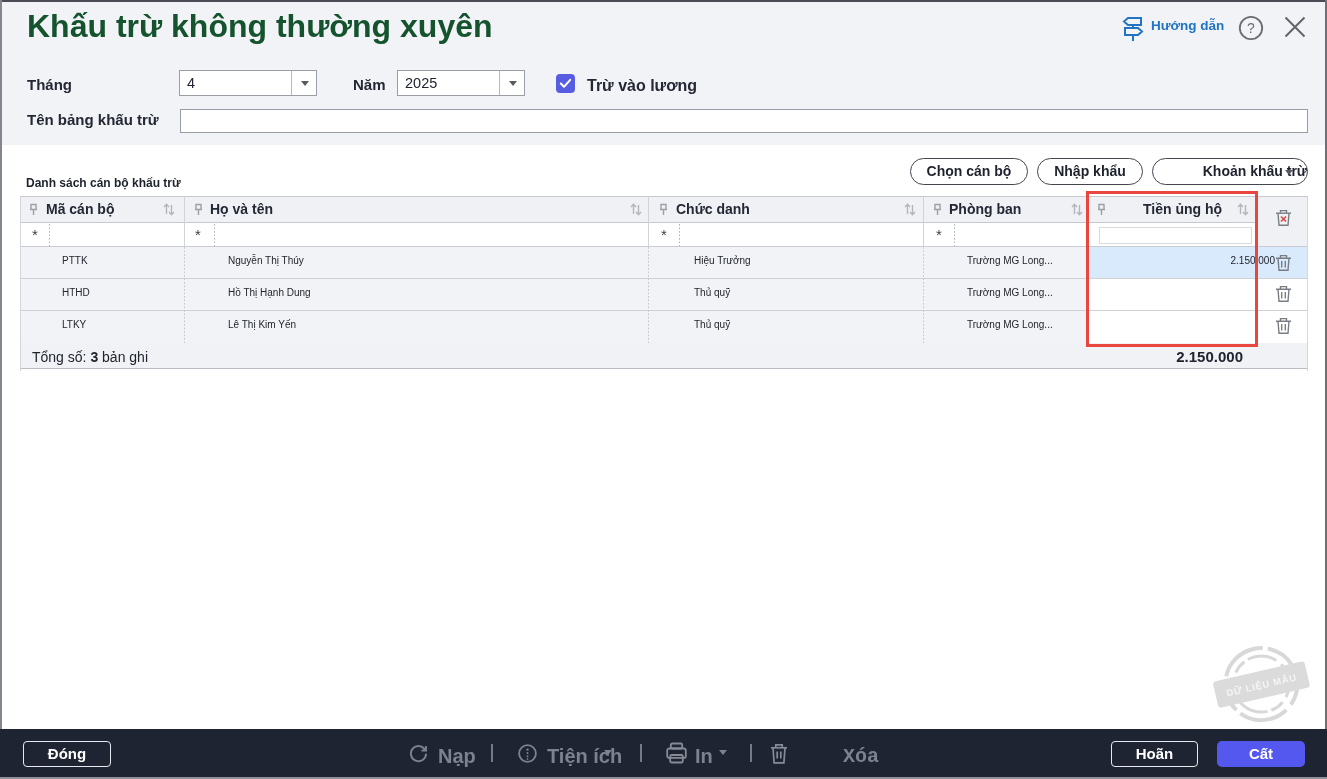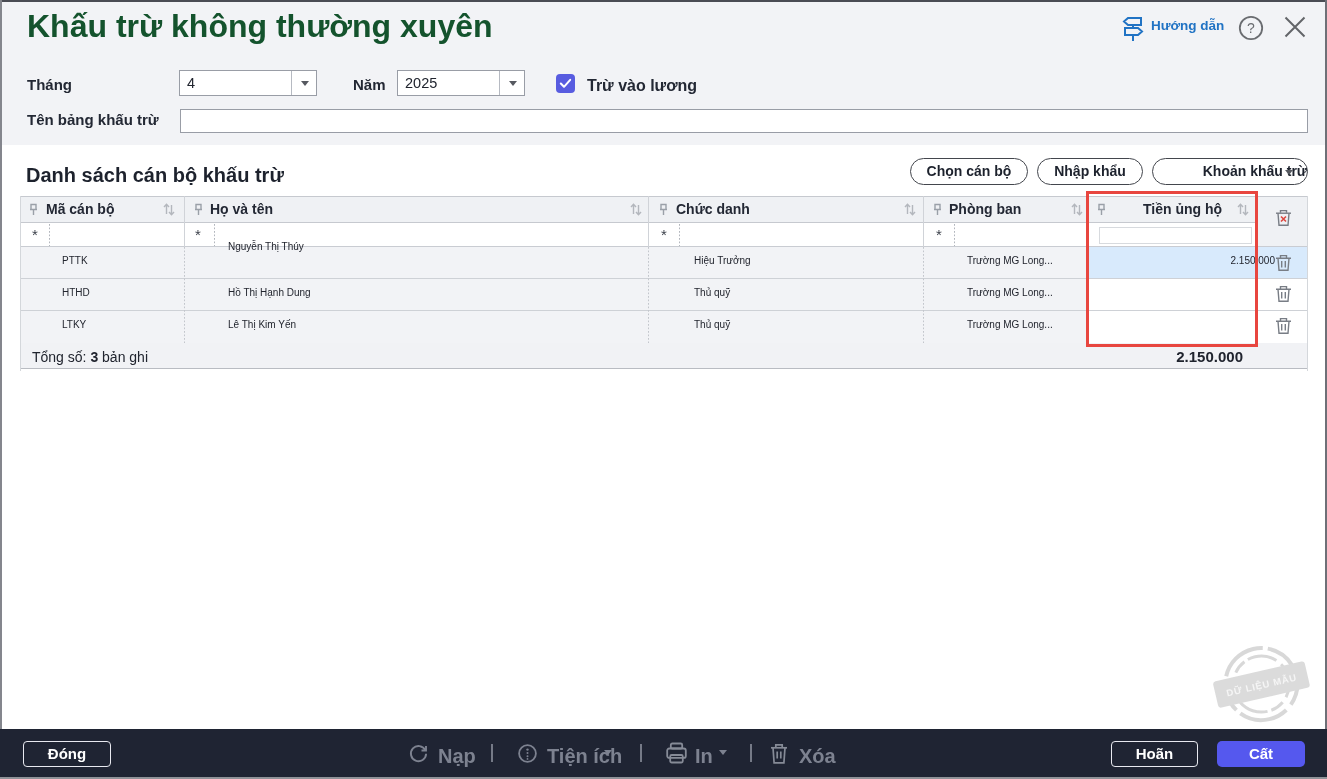--- a/index.html
+++ b/index.html
@@ -20,21 +20,21 @@
 
 .lbl { font-size:15px; font-weight:bold; color:#232834; }
 .combo { background:#fff; border:1px solid #999da6; height:26px; }
 .combo .txt { position:absolute; left:7px; top:4px; font-size:14.5px; color:#20242e; }
 .combo .sep { position:absolute; right:24px; top:0; width:1px; height:100%; background:#b6bac2; }
 .caret { width:0; height:0; border-left:4.5px solid transparent; border-right:4.5px solid transparent; border-top:5.5px solid #565960; }
 #inp2 { left:180px; top:109px; width:1128px; height:24px; background:#fff; border:1px solid #999da6; }
 
 #cb { left:556px; top:74px; width:19px; height:19px; background:#585ce0; border-radius:4px; }
 
-#sectitle { left:26px; top:164px; font-size:20px; font-weight:bold; color:#1d222d; }
+#sectitle { left:26px; top:176px; font-size:12px; font-weight:bold; color:#1d222d; }
 .pill { position:absolute; top:158px; height:27px; background:#fff; border:1px solid #43464d; border-radius:14px; font-size:14px; font-weight:bold; color:#1d222d; text-align:center; }
 
 .tb-gray { color:#7d8290; font-size:20px; font-weight:bold; }
 .tbsep { top:744px; width:1.5px; height:18px; background:#757a87; }
 .colsep { top:51px; width:1px; height:96px; background-image:linear-gradient(#c3c6cc 45%, rgba(255,255,255,0) 0%); background-size:1px 3.5px; }
 .colsepH { top:0; width:1px; height:51px; background:#d0d3d8; }
 .pin { width:11px; height:13px; }
 .hcell { font-size:14px; font-weight:bold; color:#232834; }
 .sort { width:12px; height:13px; }
 .star { font-size:15px; color:#3a3f49; }
@@ -179,21 +179,21 @@
   <div class="abs fsep" style="left:29px;"></div>
   <div class="abs star" style="left:175px; top:30px;">*</div>
   <div class="abs fsep" style="left:194px;"></div>
   <div class="abs star" style="left:641px; top:30px;">*</div>
   <div class="abs fsep" style="left:659px;"></div>
   <div class="abs star" style="left:916px; top:30px;">*</div>
   <div class="abs fsep" style="left:934px;"></div>
   <div class="abs finp" style="left:1079px; width:153px;"></div>
 
   <div class="abs dcell" style="left:10px; top:59px;">PTTK</div>
-  <div class="abs dcell" style="left:176px; top:45px;">Nguyễn Thị Thúy</div>
+  <div class="abs dcell" style="left:176px; top:59px;">Nguyễn Thị Thúy</div>
   <div class="abs dcell" style="left:642px; top:59px;">Hiệu Trưởng</div>
   <div class="abs dcell" style="left:915px; top:59px;">Trường MG Long...</div>
   <div class="abs dcell" style="left:1067px; top:59px; width:156px; text-align:right;">2.150.000</div>
 
   <div class="abs dcell" style="left:10px; top:91px;">HTHD</div>
   <div class="abs dcell" style="left:176px; top:91px;">Hồ Thị Hạnh Dung</div>
   <div class="abs dcell" style="left:642px; top:91px;">Thủ quỹ</div>
   <div class="abs dcell" style="left:915px; top:91px;">Trường MG Long...</div>
 
   <div class="abs dcell" style="left:10px; top:123px;">LTKY</div>
@@ -281,13 +281,13 @@
 <div class="caret abs" style="left:719px; top:750px; border-top-color:#7d8290;"></div>
 <div class="abs tbsep" style="left:750px;"></div>
 <svg class="abs" style="left:770px; top:743px;" width="18" height="21" viewBox="0 0 18 21">
   <g fill="none" stroke="#868b97" stroke-width="1.7">
     <path d="M1 4.8 H17"></path>
       <path d="M5.8 4.3 V1.8 H12.2 V4.3"></path>
     <path d="M3 4.8 L4.1 19.8 H13.9 L15 4.8"></path>
     <path d="M7.2 8.5 V15.5 M10.8 8.5 V15.5"></path>
   </g>
 </svg>
-<div class="abs tb-gray" style="left:799px; top:745px;">Xóa</div>
+<div class="abs tb-gray" style="left:843px; top:745px;font-family:Liberation Mono, monospace;">Xóa</div>
 
 </body></html>

